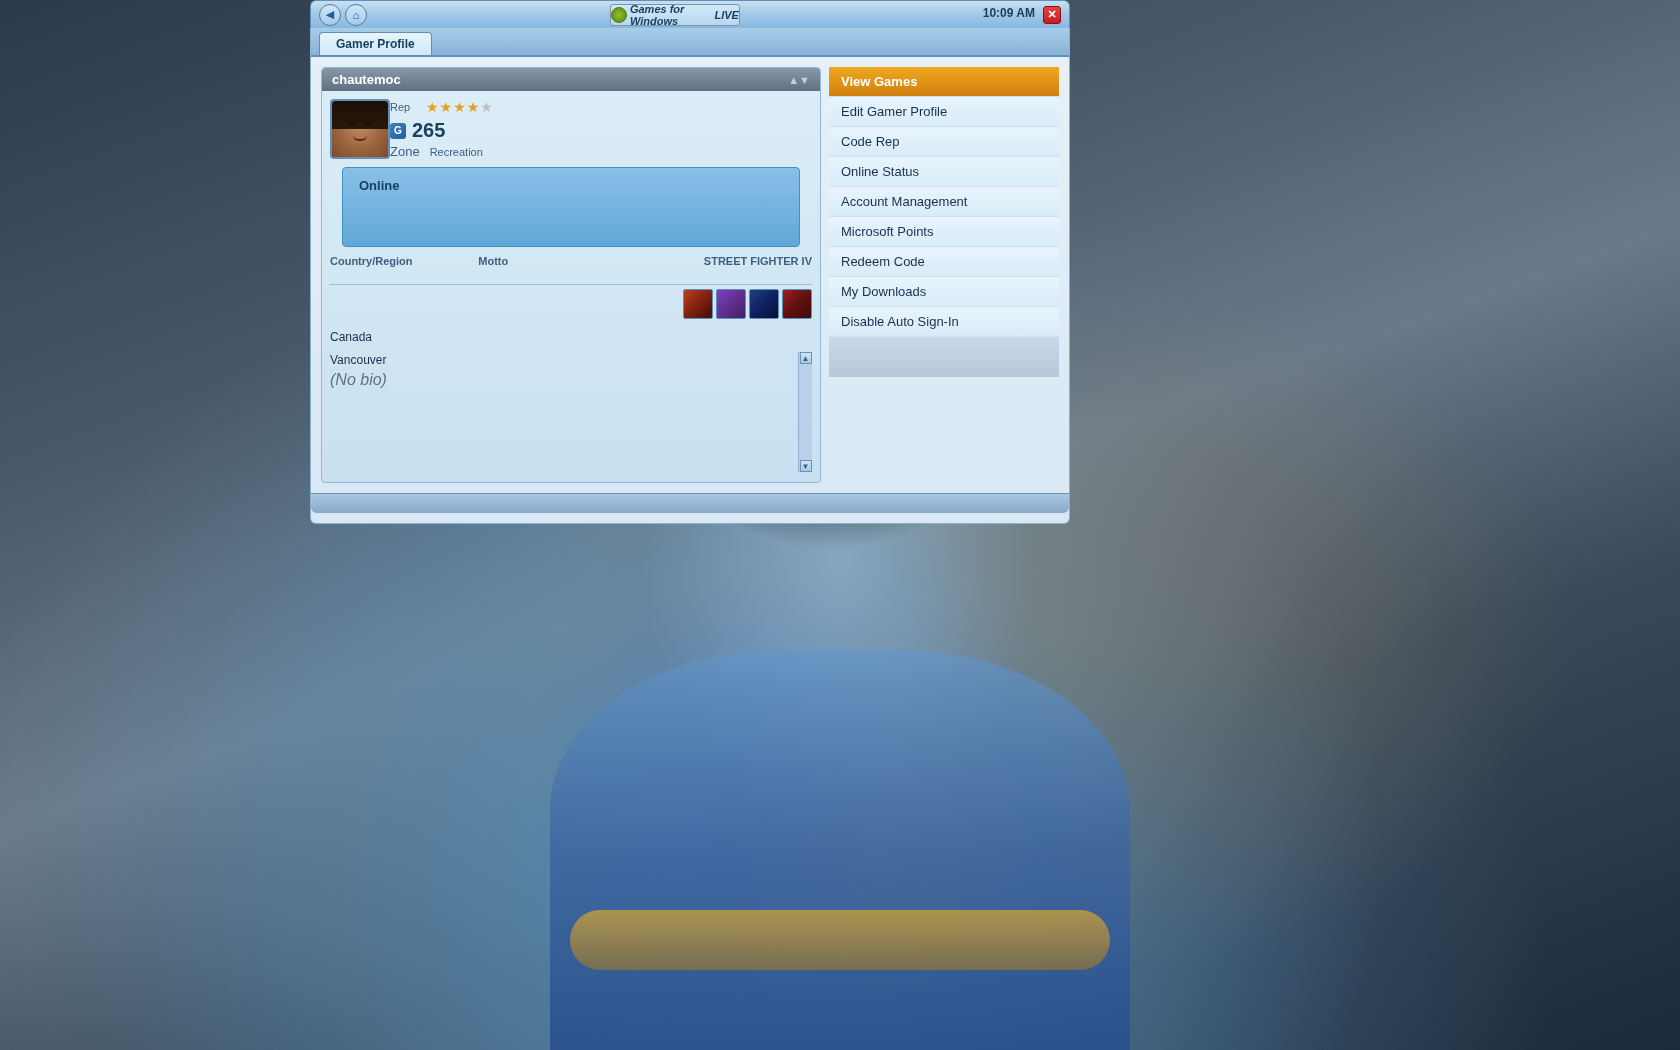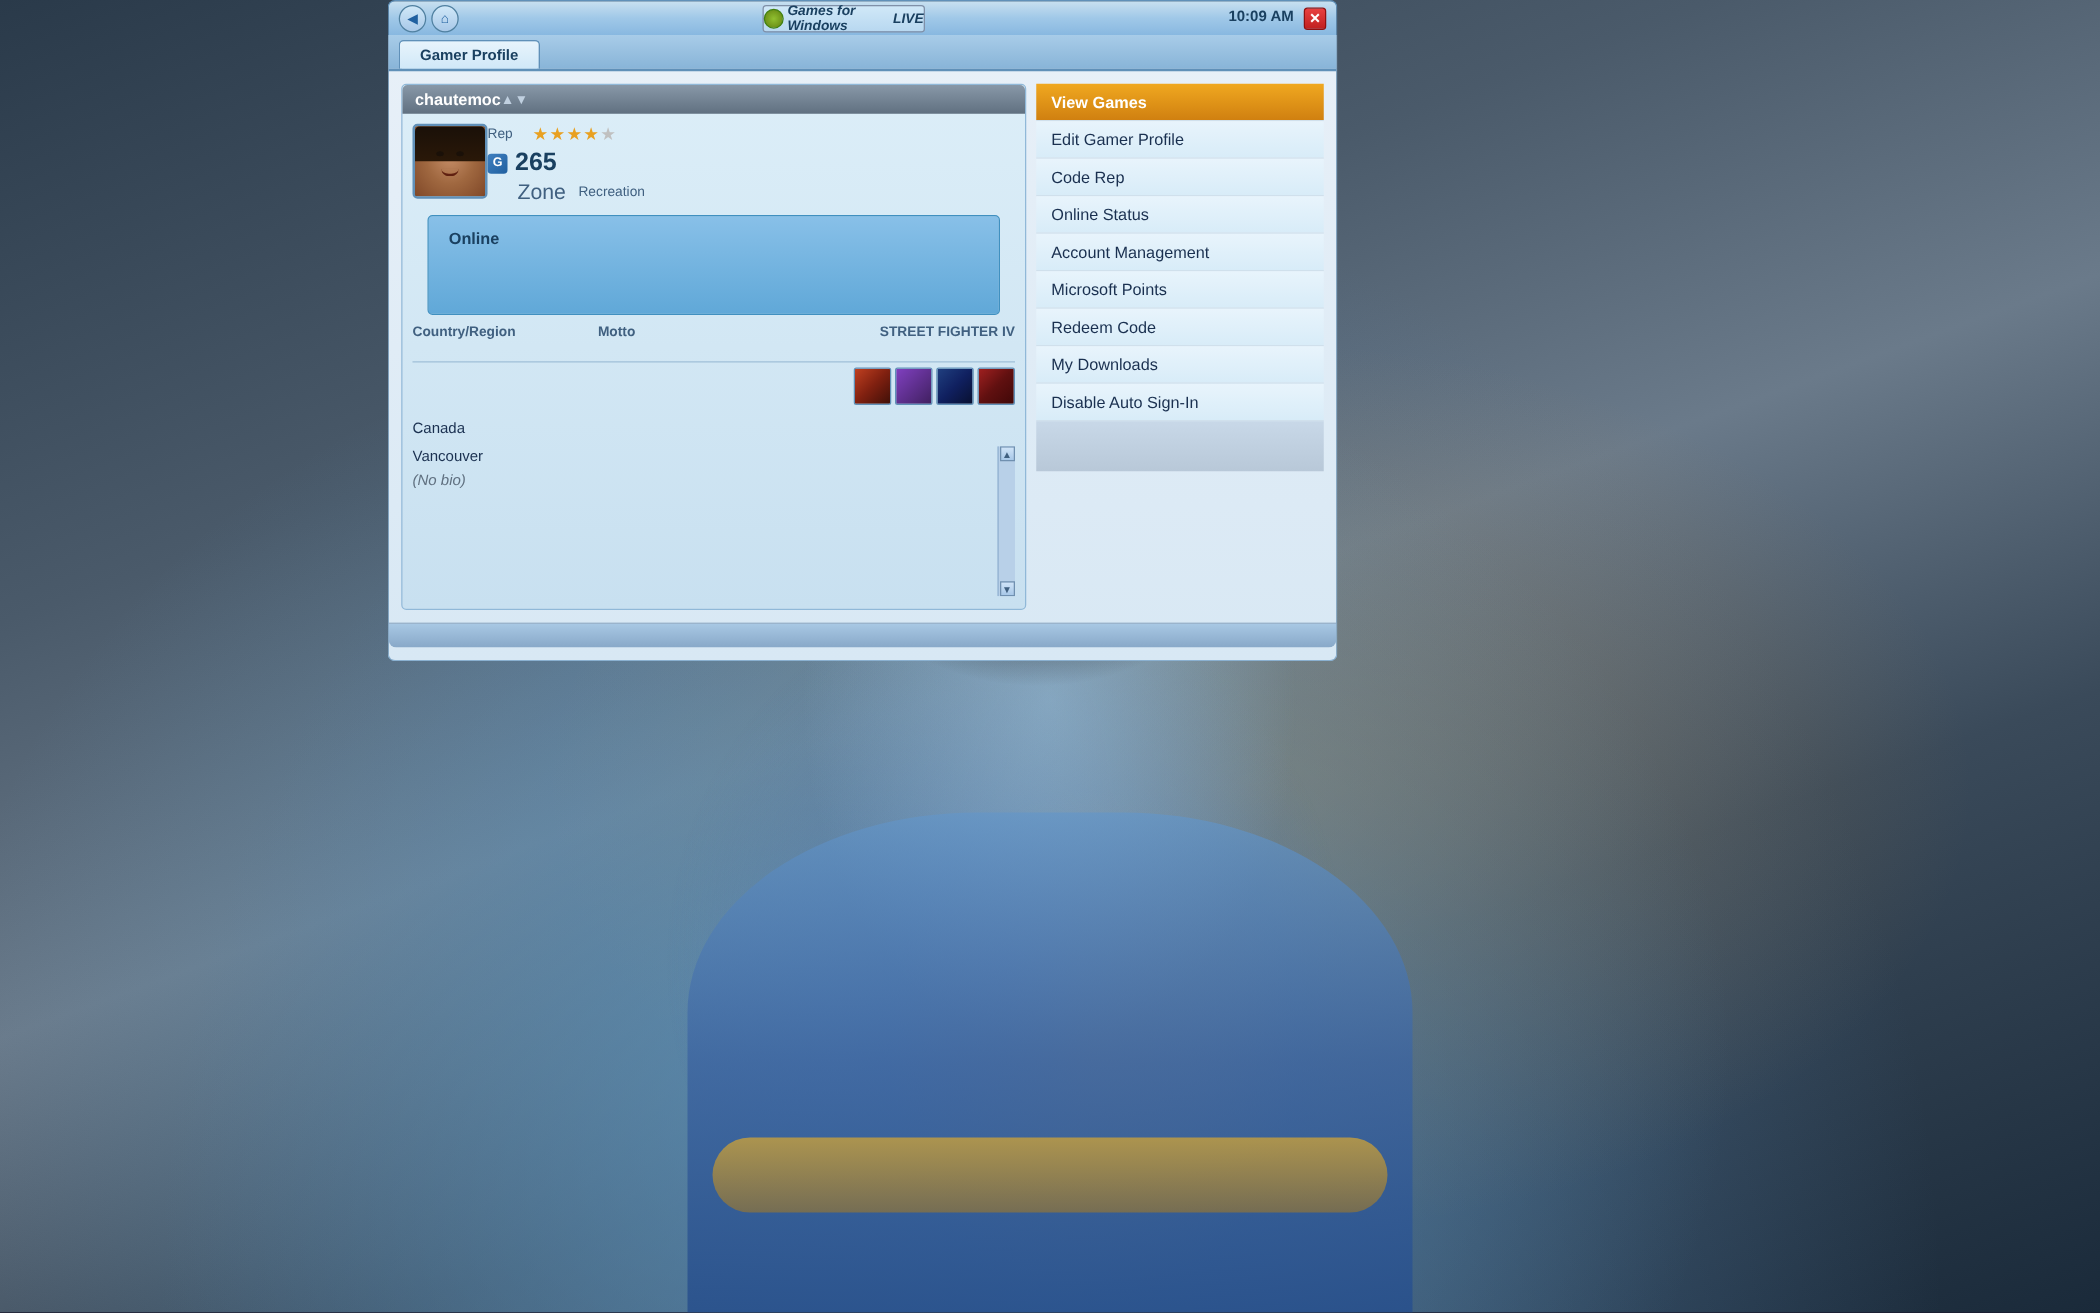--- a/index.html
+++ b/index.html
@@ -221,20 +221,21 @@
       margin-right: 8px;
     }
 
     
     .gamertag-header {
       background: linear-gradient(180deg, #8898a8 0%, #607080 100%);
       border-radius: 4px 4px 0 0;
       padding: 4px 10px;
       display: flex;
       align-items: center;
+      justify-content: space-between;
     }
 
     .gamertag-name {
       color: white;
       font-size: 13px;
       font-weight: bold;
     }
 
     .gamertag-arrows {
       color: #c0d0e0;
@@ -350,23 +351,22 @@
       border-radius: 3px;
       display: flex;
       align-items: center;
       justify-content: center;
       color: white;
       font-size: 10px;
       font-weight: bold;
     }
 
     .zone-label {
-      font-size: 17px;
+      font-size: 13px;
       color: #406080;
-      margin-left: 24px;
     }
 
     .score-num {
       font-size: 20px;
       font-weight: bold;
       color: #1a4060;
     }
 
     .zone-val {
       font-size: 11px;
@@ -440,21 +440,21 @@
     .ss3 { background: linear-gradient(135deg, #204080 0%, #102060 50%, #081030 100%); }
     .ss4 { background: linear-gradient(135deg, #a02020 0%, #601010 50%, #400808 100%); }
 
     .profile-city {
       font-size: 12px;
       color: #1a3050;
       margin-bottom: 4px;
     }
 
     .bio-text {
-      font-size: 12px;
+      font-size: 16px;
       color: #607080;
       font-style: italic;
     }
 
     .profile-real-name {
       font-size: 12px;
       color: #1a3050;
       margin-top: 8px;
     }
 

